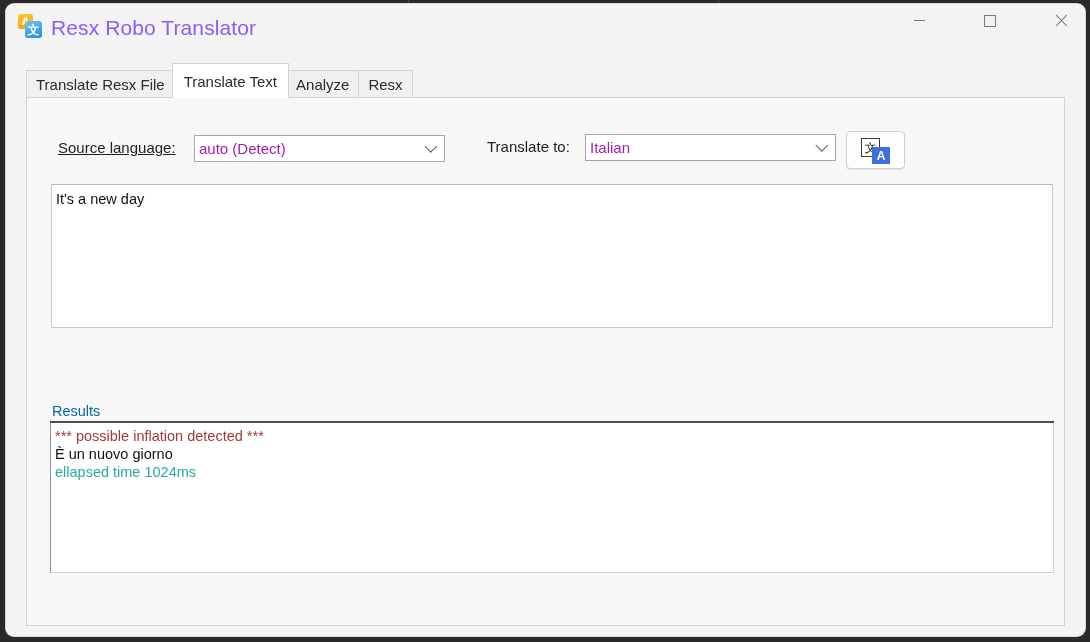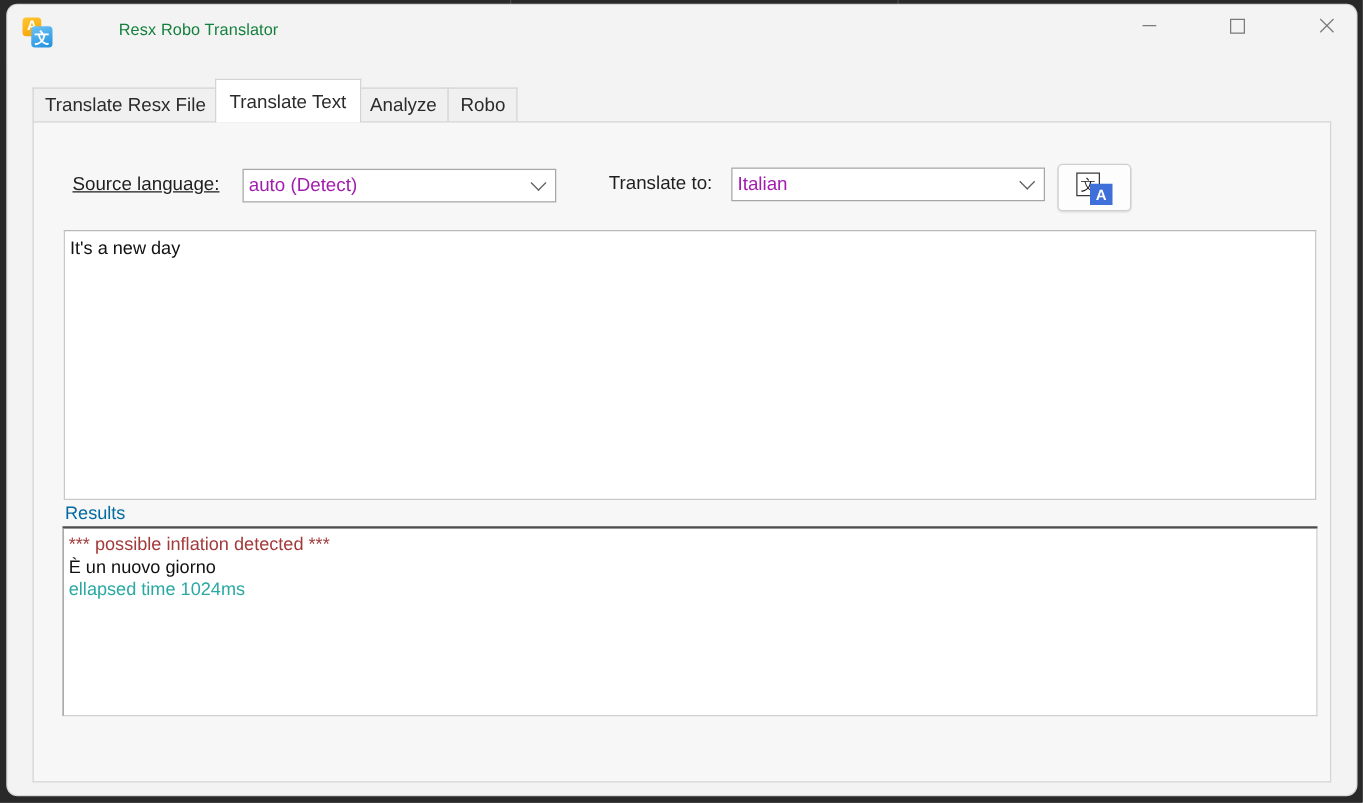--- a/index.html
+++ b/index.html
@@ -78,25 +78,24 @@
     left: 7px; top: 7px;
     width: 17px; height: 17px;
     background: linear-gradient(160deg, #6ec3f5 0%, #1f8fe0 100%);
     font-size: 12px;
     font-family: "DejaVu Sans", sans-serif;
   }
   #window-title {
     position: absolute;
     left: 45px;
     top: 12px;
-    font-size: 13px;
-    color: #15803d;
+    font-size: 21px;
+    color: #8b5cf6;
     letter-spacing: 0.1px;
     white-space: nowrap;
-    margin-left: 44px;
   }
   .winbtn {
     position: absolute;
     top: 0;
     width: 46px;
     height: 33px;
     display: flex;
     align-items: center;
     justify-content: center;
   }
@@ -260,21 +259,21 @@
     justify-content: center;
     line-height: 1;
   }
 
   
   #source-box {
     position: absolute;
     left: 45px;
     top: 180px;
     width: 1002px;
-    height: 216px;
+    height: 144px;
     box-sizing: border-box;
     background: #ffffff;
     border: 1px solid #c9c9c9;
     border-top-color: #b9b9b9;
     padding: 6px 6px 0 4px;
     font-size: 14.5px;
     color: #111111;
     line-height: 17px;
     overflow: hidden;
     white-space: pre-wrap;
@@ -342,21 +341,21 @@
     </div>
     <div class="winbtn" id="btn-close">
       <div class="gl-close"></div>
     </div>
   </div>
 
   <div id="tabstrip">
     <div class="tab">Translate Resx File</div>
     <div class="tab active">Translate Text</div>
     <div class="tab">Analyze</div>
-    <div class="tab">Robo</div>
+    <div class="tab">Resx</div>
   </div>
 
   <div id="tabpage"></div>
 
   <div class="form-label" id="lbl-source">Source language:</div>
   <div class="combo" id="combo-source">
     <div class="combo-value">auto (Detect)</div>
     <div class="combo-arrow">
         <div class="chev"></div>
       </div>

